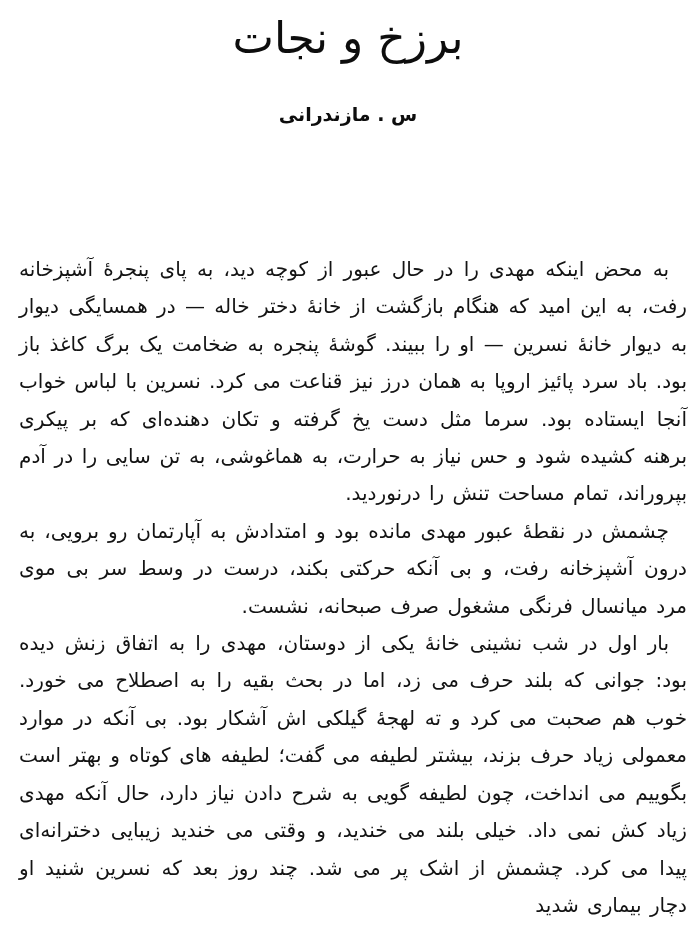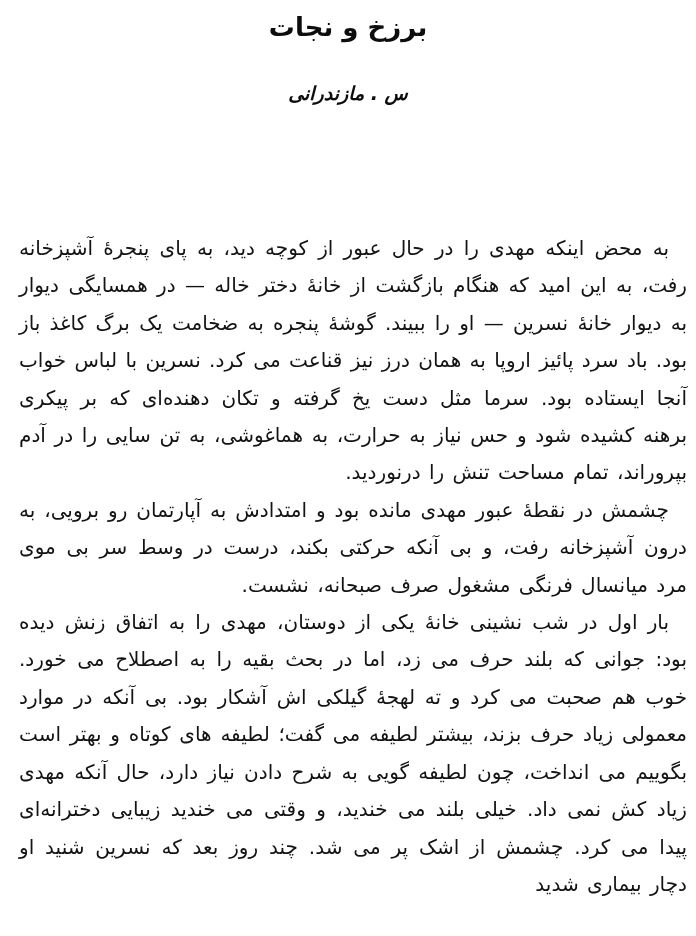--- a/index.html
+++ b/index.html
@@ -14,33 +14,32 @@
     background: #ffffff;
     overflow: hidden;
     direction: rtl;
     font-family: "DejaVu Sans", sans-serif;
     color: #111111;
   }
   .title {
     margin: 0;
     padding-top: 12px;
     text-align: center;
-    font-size: 26px;
-    font-weight: bold;
+    font-size: 44px;
+    font-weight: normal;
     letter-spacing: 1px;
     color: #0d0d0d;
   }
   .author {
     margin: 0;
     margin-top: 40px;
     text-align: center;
     font-size: 19px;
     font-weight: bold;
     color: #0d0d0d;
-    font-style: italic;
   }
   .body-text {
     margin: 126px 9px 0 19px;
     font-size: 20px;
     line-height: 37.4px;
     text-align: justify;
     text-justify: inter-word;
     color: #131313;
   }
   .body-text p {

